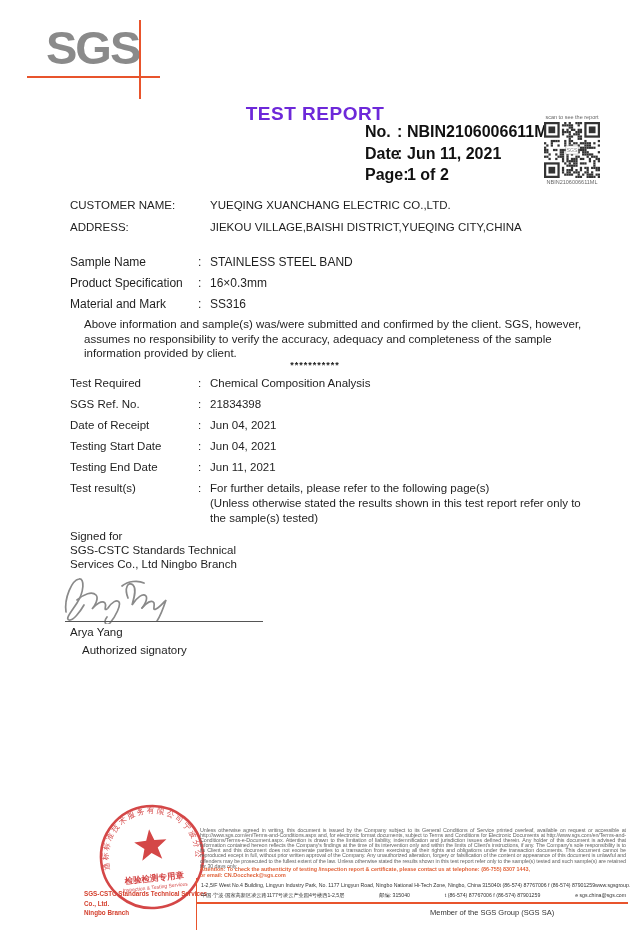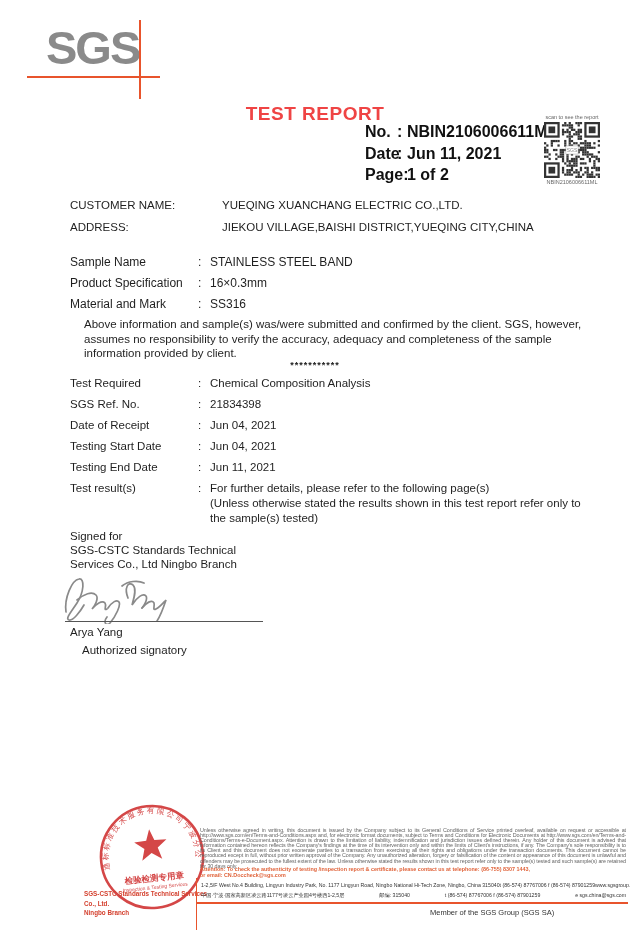--- a/index.html
+++ b/index.html
@@ -7,34 +7,34 @@
         font-family:"Liberation Sans",sans-serif;color:#1f1f1f;-webkit-text-size-adjust:none;}
 
   
   .logo-text{position:absolute;left:46px;top:22px;font-size:47px;font-weight:bold;
              color:#8a8a8a;letter-spacing:-2px;line-height:52px;}
   .logo-vline{position:absolute;left:139px;top:20px;width:1.5px;height:79px;background:#e8542c;}
   .logo-hline{position:absolute;left:27px;top:76px;width:133px;height:1.5px;background:#e8542c;}
 
   
   .title{position:absolute;left:0;top:103px;width:630px;text-align:center;
-         font-size:19px;font-weight:bold;letter-spacing:0.5px;color:#ef4444;}
+         font-size:19px;font-weight:bold;letter-spacing:0.5px;color:#6d28d9;}
   .meta{position:absolute;left:365px;top:125px;font-size:16px;font-weight:bold;color:#111;}
   .meta-row{display:flex;margin-bottom:8.5px;line-height:13px;}
   .meta-label{width:32px;}
   .meta-colon{width:10px;}
 
   
   .qr-block{position:absolute;left:534px;top:114px;width:76px;text-align:center;}
   .qr-cap{font-size:5.5px;color:#666;line-height:7px;white-space:nowrap;}
   .qr-svg{display:block;margin:1px auto;}
 
   
   .customer{position:absolute;left:70px;top:194px;font-size:11.5px;}
-  .c-row{display:flex;height:22px;line-height:22px;gap:12px;}
+  .c-row{display:flex;height:22px;line-height:22px;}
   .c-label{width:140px;}
 
   
   .sample{position:absolute;left:70px;top:252px;font-size:12px;}
   .s-row{display:flex;height:21px;line-height:21px;}
   .s-label{width:128px;}
   .s-colon{width:12px;}
 
   .para{position:absolute;left:84px;top:317px;width:516px;font-size:11.5px;line-height:14.5px;}
   .stars{position:absolute;left:0;top:360px;width:630px;text-align:center;

